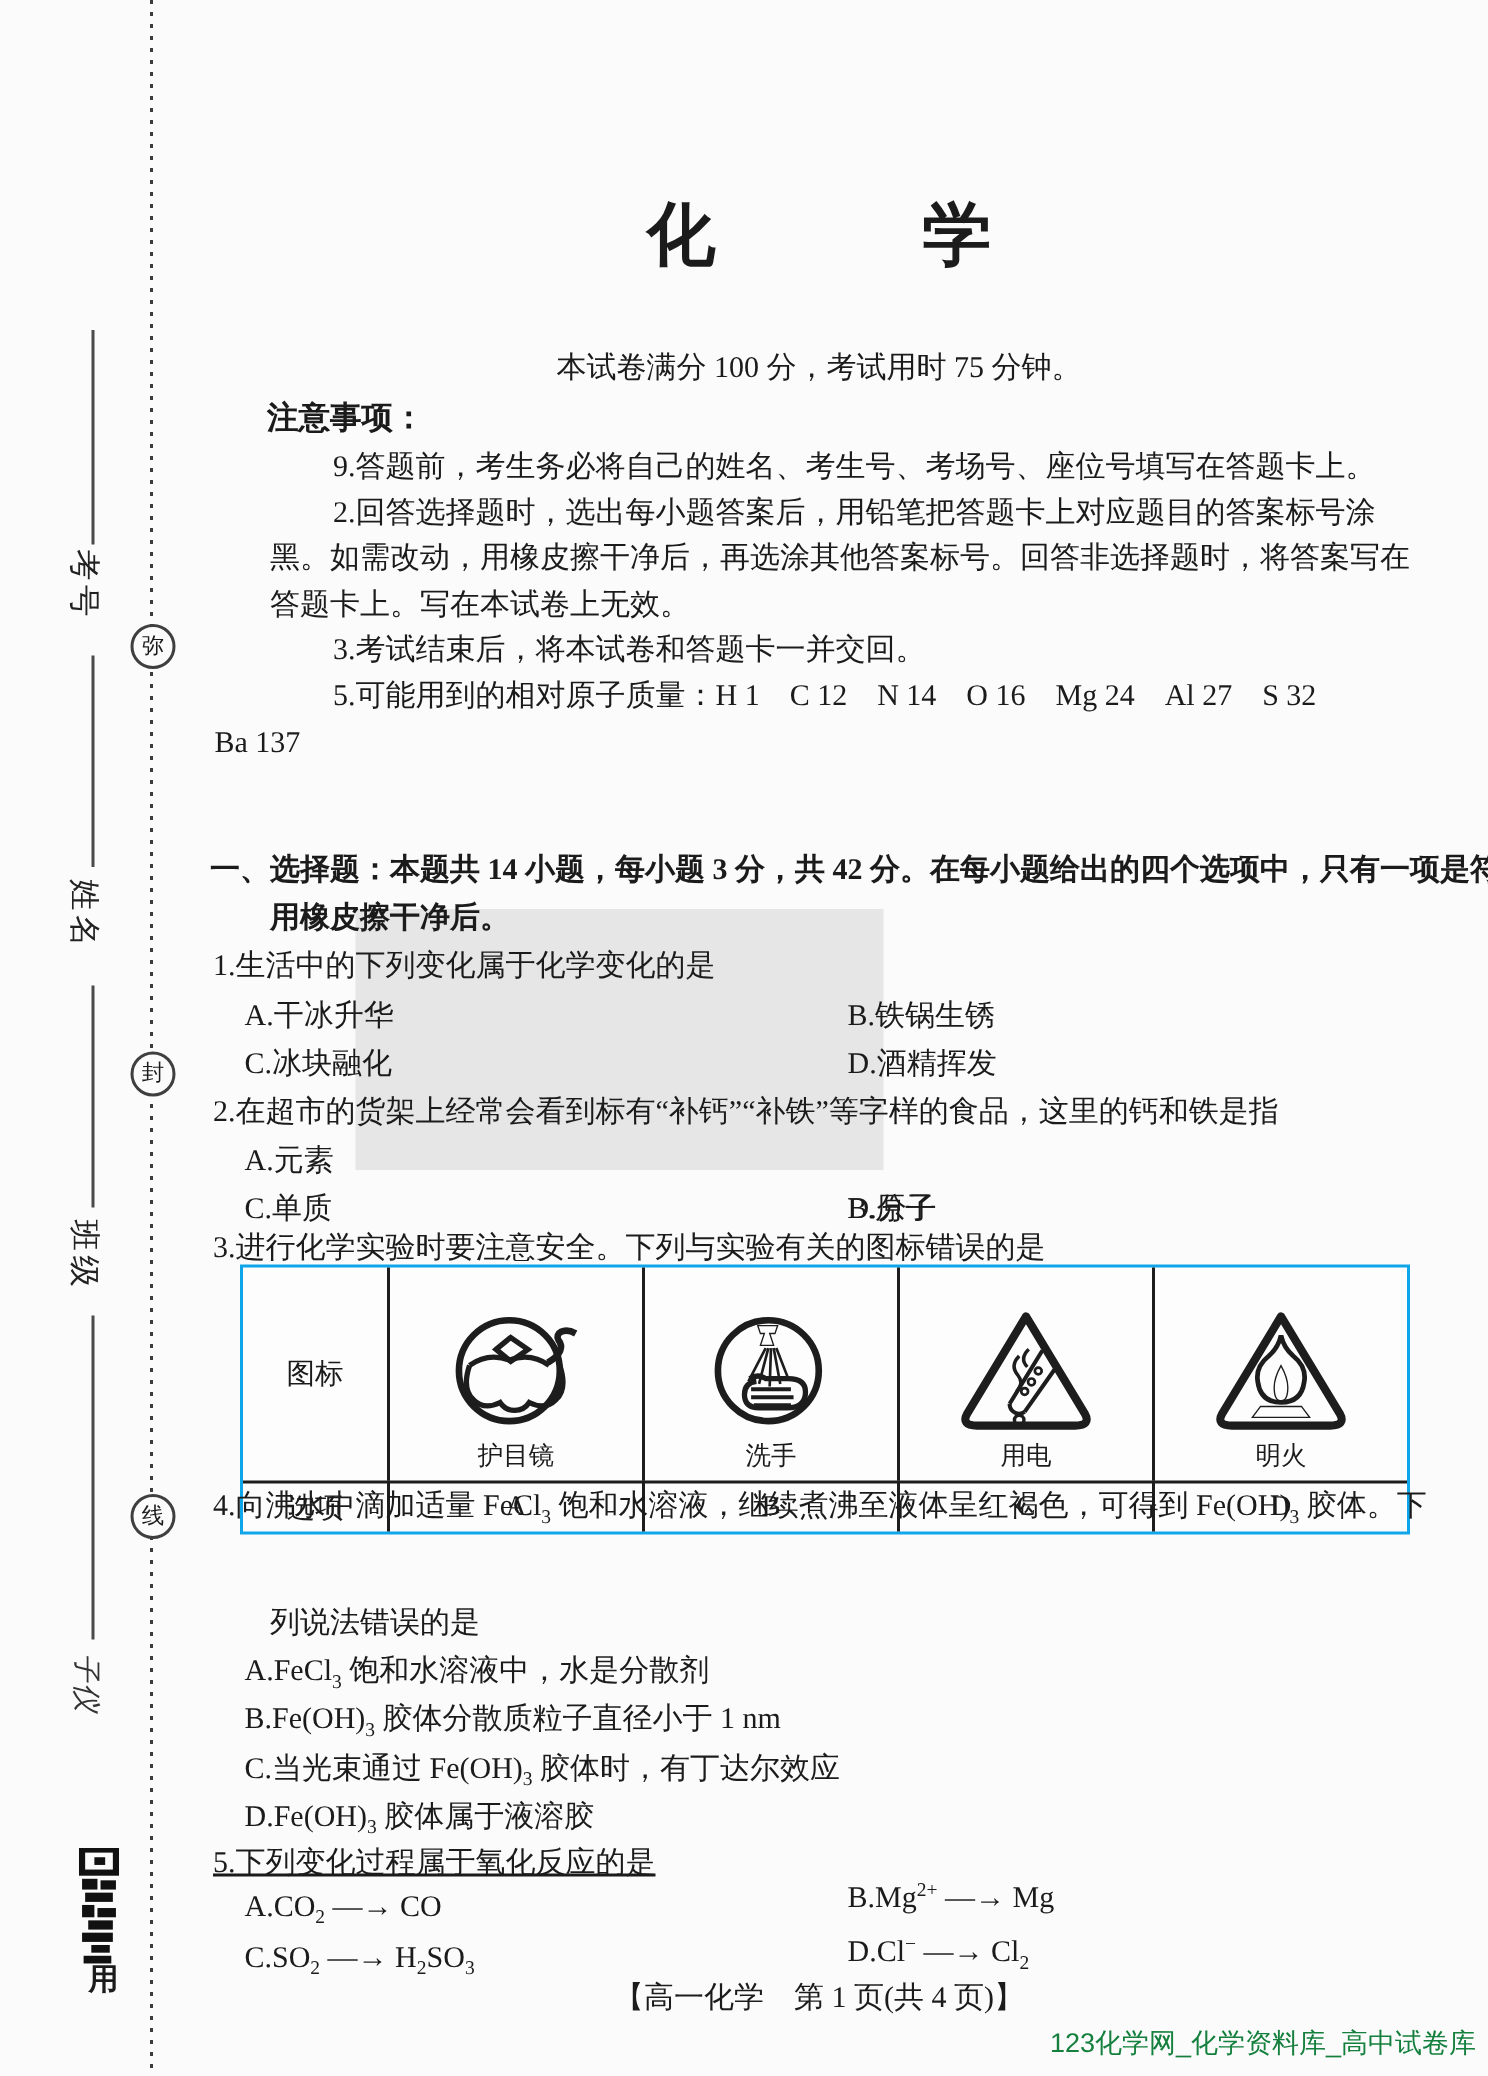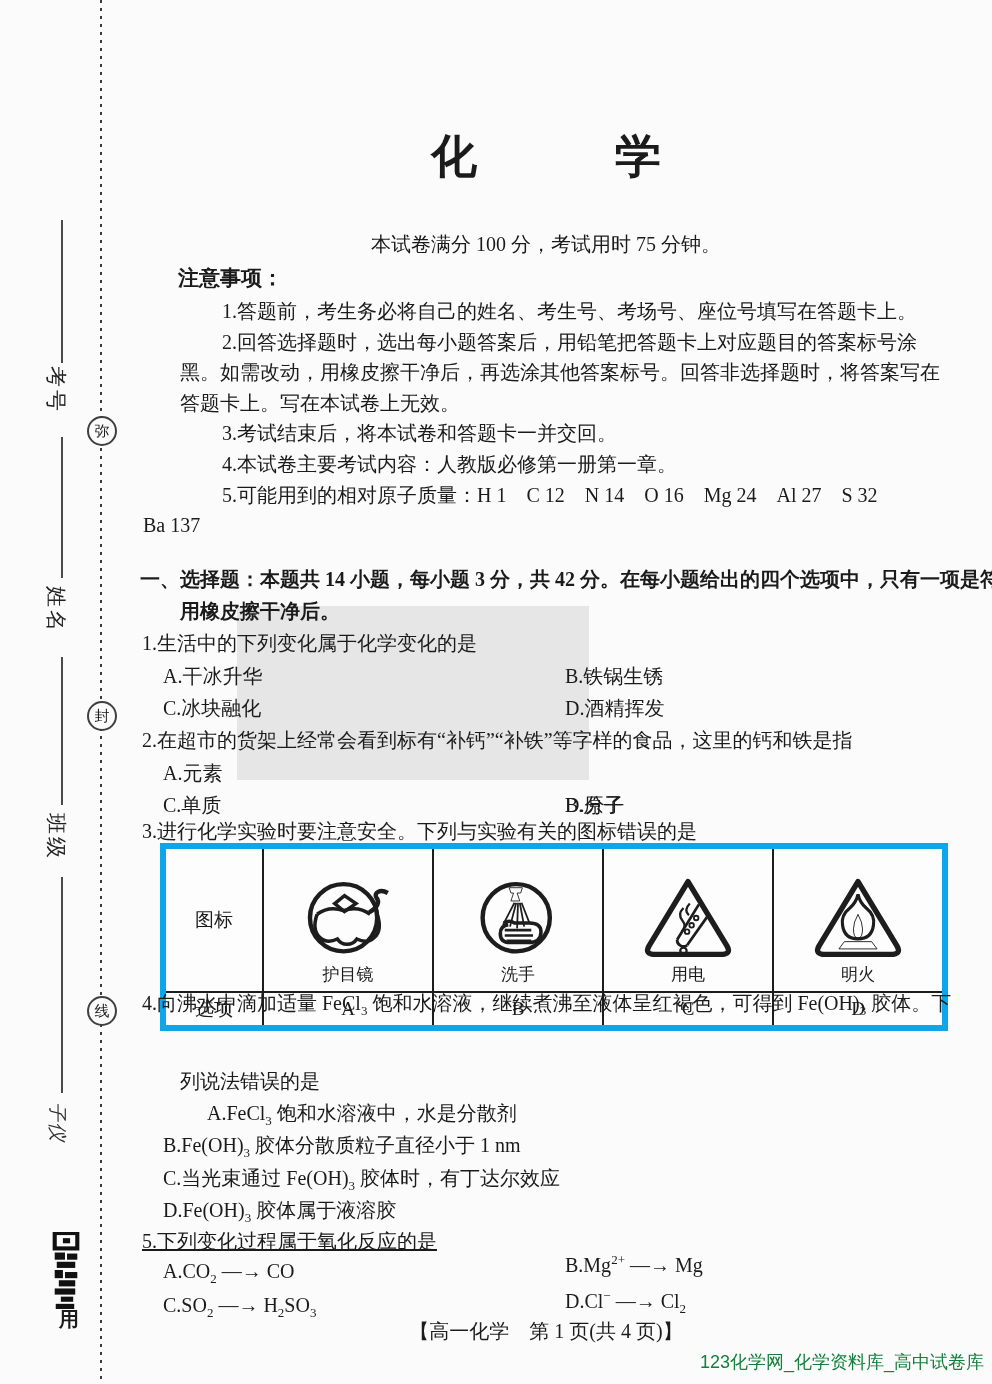--- a/index.html
+++ b/index.html
@@ -27,21 +27,21 @@
   .notice div{line-height:30.6px;font-size:20px;white-space:nowrap;}
   .ind{padding-left:82px;}
   .mid{padding-left:40px;}
   .out{padding-left:3px;}
   .sec{font-weight:bold;}
   sub{font-size:13px;}
   sup{font-size:13px;}
   
   .qtable{position:absolute;left:160px;top:843px;display:grid;z-index:2;
           grid-template-columns:96px 170px 170px 170px 170px;grid-template-rows:142px 34px;
-          border:6px solid #0ea5e9;background:#fdfdfd;}
+          border:2px solid #0ea5e9;background:#fdfdfd;}
   .cell{border-left:2px solid #1d1d1d;display:flex;align-items:center;justify-content:center;
         font-size:19px;}
   .cell.c1{border-left:none;}
   .cell.r2{border-top:2px solid #1d1d1d;}
   .cell.icon-cell{flex-direction:column;justify-content:flex-end;padding-bottom:5px;gap:1px;}
   .icon-cap{font-size:17px;}
   .footer{left:140px;width:812px;top:1318px;text-align:center;}
   .watermark{right:8px;top:1350px;font-size:18px;color:#15803d;
              font-family:"Liberation Sans","DejaVu Sans",sans-serif;}
   svg{display:block;}
@@ -84,26 +84,25 @@
       <rect x="3" y="70" width="18" height="5" fill="#111"></rect>
     </svg>
   </div>
   <div class="barcode-cap t">用</div>
 
   <div class="t title">化　　　学</div>
   <div class="t subtitle">本试卷满分 100 分，考试用时 75 分钟。</div>
 
   <div class="t notice-head">注意事项：</div>
   <div class="notice">
-    <div class="ind">1.答题前，考生务必将自己的姓名、考生号、考场号、座位号填写在答题卡上。</div>
+    <div class="ind">9.答题前，考生务必将自己的姓名、考生号、考场号、座位号填写在答题卡上。</div>
     <div class="ind">2.回答选择题时，选出每小题答案后，用铅笔把答题卡上对应题目的答案标号涂</div>
     <div class="mid">黑。如需改动，用橡皮擦干净后，再选涂其他答案标号。回答非选择题时，将答案写在</div>
     <div class="mid">答题卡上。写在本试卷上无效。</div>
     <div class="ind">3.考试结束后，将本试卷和答题卡一并交回。</div>
-    <div class="ind">4.本试卷主要考试内容：人教版必修第一册第一章。</div>
     <div class="ind">5.可能用到的相对原子质量：H 1　C 12　N 14　O 16　Mg 24　Al 27　S 32</div>
     <div class="out">Ba 137</div>
   </div>
 
   <div class="t sec" style="left:140px;top:566px;">一、选择题：本题共 14 小题，每小题 3 分，共 42 分。在每小题给出的四个选项中，只有一项是符</div>
   <div class="t sec" style="left:180px;top:598px;">用橡皮擦干净后。</div>
 
   <div class="t" style="left:142px;top:630px;">1.生活中的下列变化属于化学变化的是</div>
   <div class="t" style="left:163px;top:663px;">A.干冰升华</div>
   <div class="t" style="left:565px;top:663px;">B.铁锅生锈</div>
@@ -169,21 +168,21 @@
 
     <div class="cell c1 r2">选项</div>
     <div class="cell r2">A</div>
     <div class="cell r2">B</div>
     <div class="cell r2">C</div>
     <div class="cell r2">D</div>
   </div>
 
   <div class="t" style="left:142px;top:990px;">4.向沸水中滴加适量 FeCl<sub>3</sub> 饱和水溶液，继续煮沸至液体呈红褐色，可得到 Fe(OH)<sub>3</sub> 胶体。下</div>
   <div class="t" style="left:180px;top:1068px;">列说法错误的是</div>
-  <div class="t" style="left:163px;top:1100px;margin-left:44px;">A.FeCl<sub>3</sub> 饱和水溶液中，水是分散剂</div>
+  <div class="t" style="left:163px;top:1100px;">A.FeCl<sub>3</sub> 饱和水溶液中，水是分散剂</div>
   <div class="t" style="left:163px;top:1132px;">B.Fe(OH)<sub>3</sub> 胶体分散质粒子直径小于 1 nm</div>
   <div class="t" style="left:163px;top:1165px;">C.当光束通过 Fe(OH)<sub>3</sub> 胶体时，有丁达尔效应</div>
   <div class="t" style="left:163px;top:1197px;">D.Fe(OH)<sub>3</sub> 胶体属于液溶胶</div>
 
   <div class="t" style="left:142px;top:1228px;text-decoration:underline;">5.下列变化过程属于氧化反应的是</div>
   <div class="t" style="left:163px;top:1260px;">A.CO<sub>2</sub> —→ CO</div>
   <div class="t" style="left:565px;top:1252px;">B.Mg<sup>2+</sup> —→ Mg</div>
   <div class="t" style="left:163px;top:1294px;">C.SO<sub>2</sub> —→ H<sub>2</sub>SO<sub>3</sub></div>
   <div class="t" style="left:565px;top:1288px;">D.Cl<sup>−</sup> —→ Cl<sub>2</sub></div>
 

